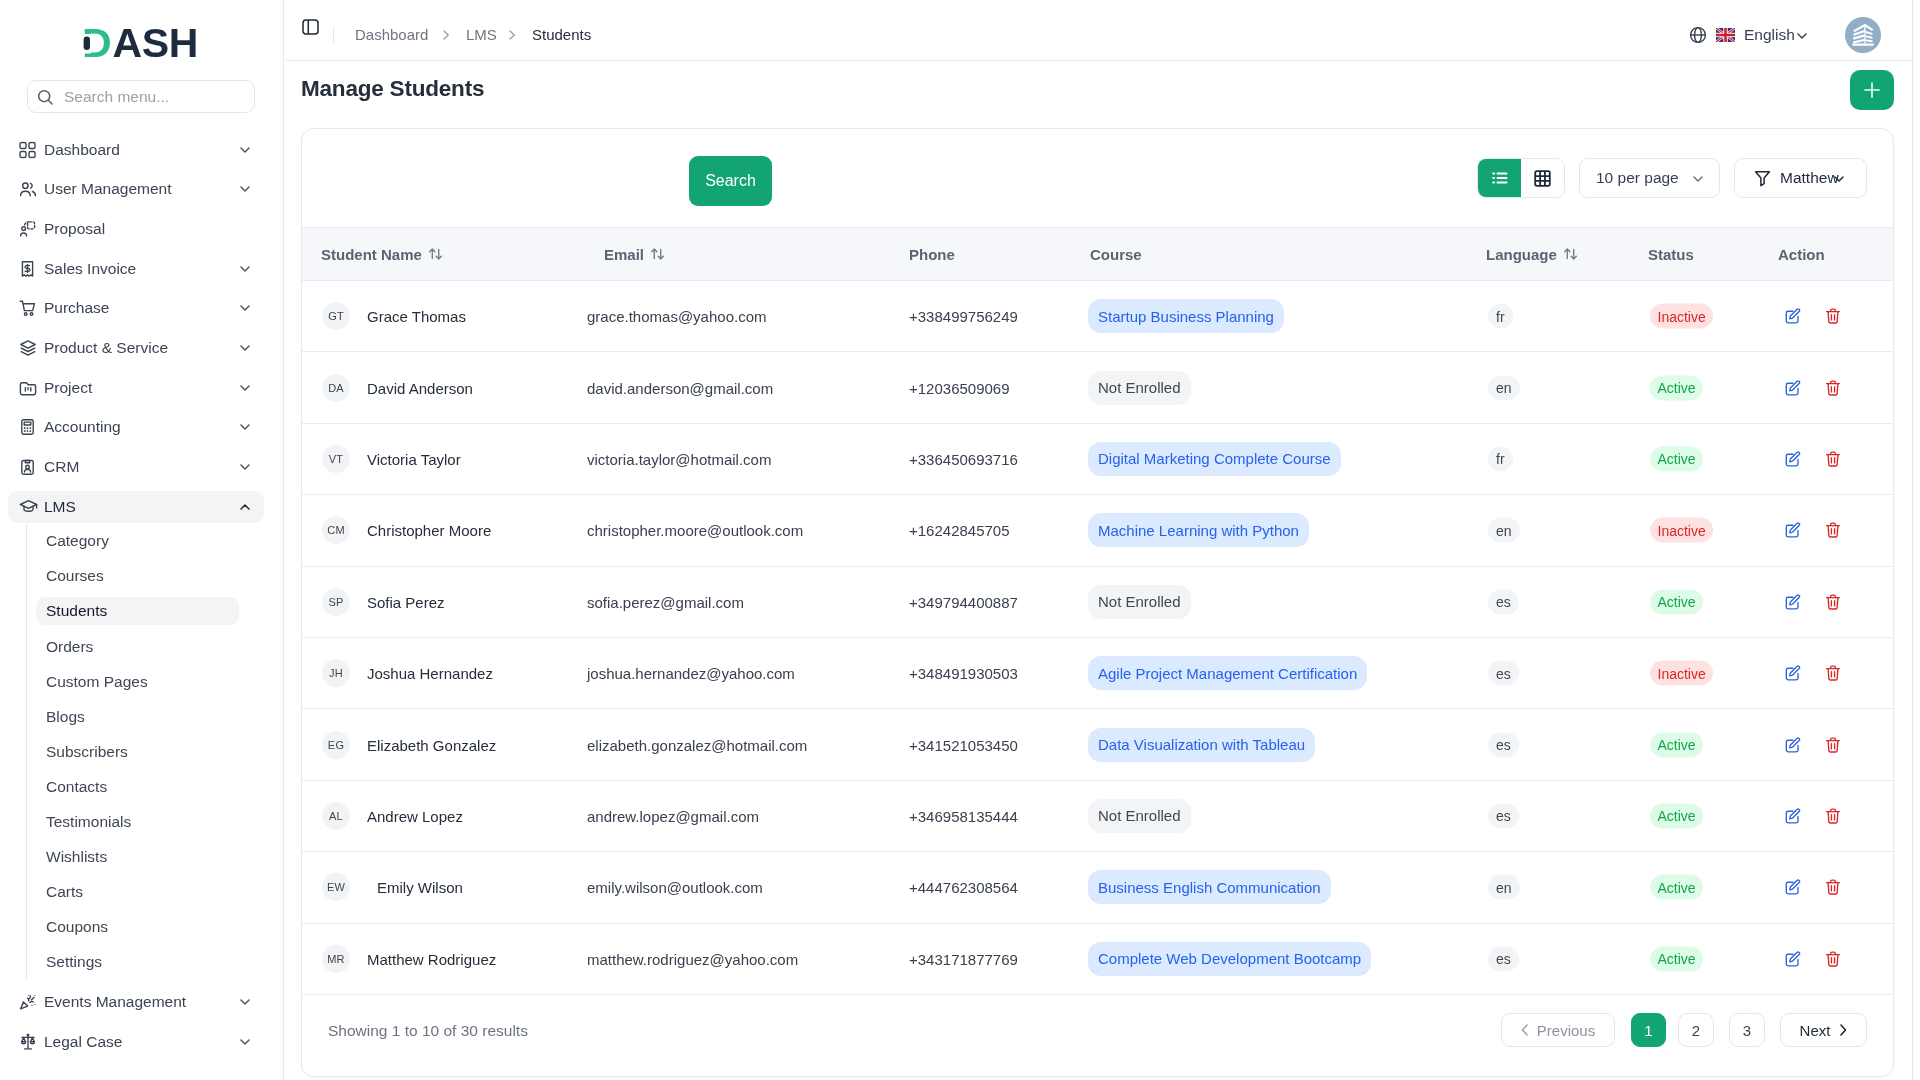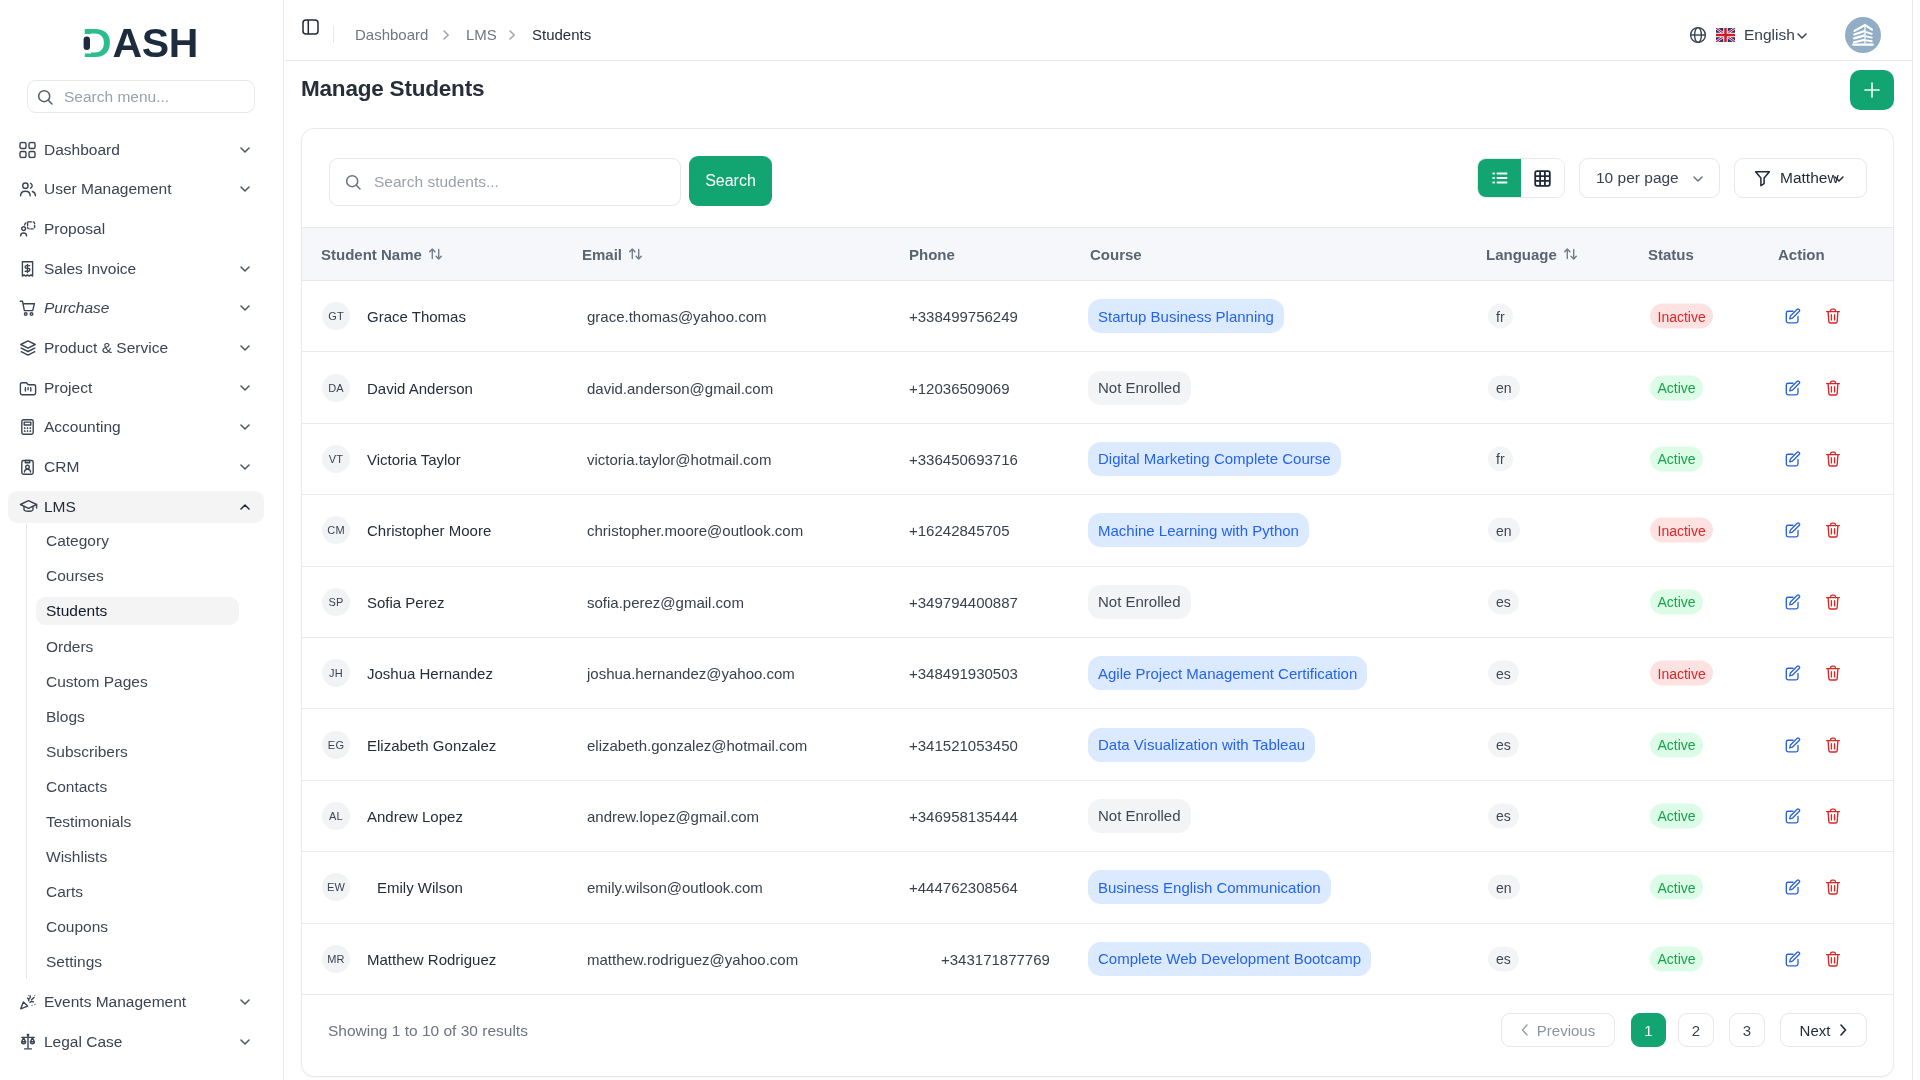--- a/index.html
+++ b/index.html
@@ -98,21 +98,21 @@
           <path d="M8.5 4v8" stroke="#3b4453" stroke-width="1.4" stroke-linecap="round" stroke-linejoin="round"></path>
         </svg>
       </span>
       <span class="lb">Sales Invoice</span>
       <span class="ch">
         <svg width="10" height="6" viewBox="0 0 10 6" fill="none">
           <path d="M1 1l4 4 4-4" stroke="#4b5563" stroke-width="1.5" stroke-linecap="round" stroke-linejoin="round"></path>
         </svg>
       </span>
     </div>
-<div class="navitem" style="top:292.3px;font-style:italic;">
+<div class="navitem" style="top:292.3px;">
       <span class="ic">
         <svg width="18" height="17" viewBox="0 0 18 17" fill="none">
           <path d="M1.2 1.8h2.3l1.9 9.3h8.3l1.7-6.9H5" stroke="#3b4453" stroke-width="1.4" stroke-linecap="round" stroke-linejoin="round"></path>
           <circle cx="6.7" cy="14.6" r="1.3" stroke="#3b4453" stroke-width="1.4" stroke-linecap="round" stroke-linejoin="round"></circle>
           <circle cx="12.5" cy="14.6" r="1.3" stroke="#3b4453" stroke-width="1.4" stroke-linecap="round" stroke-linejoin="round"></circle>
         </svg>
       </span>
       <span class="lb">Purchase</span>
       <span class="ch">
         <svg width="10" height="6" viewBox="0 0 10 6" fill="none">
@@ -344,29 +344,20 @@
     </div>
 </div>
 <div class="abs" style="left:301px;top:76px;font-size:22.5px;font-weight:bold;letter-spacing:-.2px;color:#252e3a;">Manage Students</div>
 <div class="abs" style="left:1850px;top:70px;width:44px;height:40px;border-radius:10px;background:#13a571;display:flex;align-items:center;justify-content:center;">
     <svg width="18" height="18" viewBox="0 0 18 18" fill="none">
       <path d="M9 2v14M2 9h14" stroke="#e8fff5" stroke-width="1.7" stroke-linecap="round"></path>
     </svg>
   </div>
 <div class="abs" style="left:1912px;top:0;width:1px;height:1080px;background:#e7e9ec;"></div>
 <div class="abs" id="card" style="left:301px;top:128px;width:1593px;height:949px;border:1px solid #e7e9ec;border-radius:13px;background:#fff;box-shadow:0 1px 2px rgba(16,24,40,.04);">
-<div class="abs" style="left:27px;top:29px;width:352px;height:48px;border:1px solid #e5e7eb;border-radius:9px;">
-<div class="abs" style="left:15px;top:15px;">
-        <svg width="17" height="17" viewBox="0 0 17 17" fill="none">
-          <circle cx="7.2" cy="7.2" r="5.5" stroke="#6b7280" stroke-width="1.5"></circle>
-          <path d="M11.3 11.3 15 15" stroke="#6b7280" stroke-width="1.5" stroke-linecap="round"></path>
-        </svg>
-      </div>
-<div class="abs" style="left:44px;top:14px;font-size:15.5px;color:#9aa1ab;">Search students...</div>
-    </div>
 <div class="abs" style="left:387px;top:27px;width:83px;height:50px;border-radius:9px;background:#13a571;display:flex;align-items:center;justify-content:center;font-size:16px;color:#fff;">Search</div>
 <div class="abs" style="left:1175px;top:29px;width:88px;height:40px;border:1px solid #e5e7eb;border-radius:9px;overflow:hidden;display:flex;">
 <div style="width:44px;height:100%;background:#13a571;display:flex;align-items:center;justify-content:center;">
         <svg width="20" height="20" viewBox="0 0 20 20" fill="none">
           <path d="M7.5 5.5h9M7.5 10h9M7.5 14.5h9" stroke="#fff" stroke-width="1.9" stroke-linecap="round"></path>
           <path d="M3.2 5.5h.9M3.2 10h.9M3.2 14.5h.9" stroke="#fff" stroke-width="1.9" stroke-linecap="round"></path>
         </svg>
       </div>
 <div style="width:44px;height:100%;background:#fff;display:flex;align-items:center;justify-content:center;">
         <svg width="19" height="19" viewBox="0 0 19 19" fill="none">
@@ -394,21 +385,21 @@
         <svg width="10" height="6" viewBox="0 0 10 6" fill="none">
           <path d="M1 1l4 4 4-4" stroke="#1f2937" stroke-width="1.5" stroke-linecap="round" stroke-linejoin="round"></path>
         </svg>
       </div>
     </div>
 <div class="abs" style="left:0;top:98px;width:1591px;height:54px;background:#f5f7fa;border-top:1px solid #e7e9ec;border-bottom:1px solid #e7e9ec;">
 <div class="hth" style="left:19px;">Student Name <svg width="15" height="15" viewBox="0 0 15 15" fill="none">
           <path d="M4.3 12V2.6M1.7 5.2 4.3 2.4l2.6 2.8" stroke="#737d8c" stroke-width="1.4" stroke-linecap="round" stroke-linejoin="round"></path>
           <path d="M10.7 3v9.4M8.1 9.8l2.6 2.8 2.6-2.8" stroke="#737d8c" stroke-width="1.4" stroke-linecap="round" stroke-linejoin="round"></path>
         </svg></div>
-<div class="hth" style="left:280px;">Email <svg width="15" height="15" viewBox="0 0 15 15" fill="none">
+<div class="hth" style="left:302px;">Email <svg width="15" height="15" viewBox="0 0 15 15" fill="none">
           <path d="M4.3 12V2.6M1.7 5.2 4.3 2.4l2.6 2.8" stroke="#737d8c" stroke-width="1.4" stroke-linecap="round" stroke-linejoin="round"></path>
           <path d="M10.7 3v9.4M8.1 9.8l2.6 2.8 2.6-2.8" stroke="#737d8c" stroke-width="1.4" stroke-linecap="round" stroke-linejoin="round"></path>
         </svg></div>
 <div class="hth" style="left:607px;">Phone</div>
 <div class="hth" style="left:788px;">Course</div>
 <div class="hth" style="left:1184px;">Language <svg width="15" height="15" viewBox="0 0 15 15" fill="none">
           <path d="M4.3 12V2.6M1.7 5.2 4.3 2.4l2.6 2.8" stroke="#737d8c" stroke-width="1.4" stroke-linecap="round" stroke-linejoin="round"></path>
           <path d="M10.7 3v9.4M8.1 9.8l2.6 2.8 2.6-2.8" stroke="#737d8c" stroke-width="1.4" stroke-linecap="round" stroke-linejoin="round"></path>
         </svg></div>
 <div class="hth" style="left:1346px;text-align:center;">Status</div>
@@ -618,21 +609,21 @@
           <path d="M5.6 4V3a1.5 1.5 0 0 1 1.5-1.4h1.8A1.5 1.5 0 0 1 10.4 3v1" stroke="#dc2626" stroke-width="1.35" stroke-linecap="round"></path>
           <path d="M3.1 4.3l.7 9.6a1.7 1.7 0 0 0 1.7 1.6h5a1.7 1.7 0 0 0 1.7-1.6l.7-9.6" stroke="#dc2626" stroke-width="1.35" stroke-linecap="round" stroke-linejoin="round"></path>
           <path d="M6.4 7.2v5.2M9.6 7.2v5.2" stroke="#dc2626" stroke-width="1.35" stroke-linecap="round"></path>
         </svg>
       </div>
 </div>
 <div class="abs" style="left:0;top:794.6px;width:1591px;height:71.4px;border-bottom:1px solid #e9ebef;">
 <div class="abs avatar" style="left:20px;top:50%;transform:translateY(-50%);">MR</div>
 <div class="abs cellname" style="left:65px;top:50%;transform:translateY(-50%);">Matthew Rodriguez</div>
 <div class="abs celltxt" style="left:285px;top:50%;transform:translateY(-50%);">matthew.rodriguez@yahoo.com</div>
-<div class="abs celltxt" style="left:607px;top:50%;transform:translateY(-50%);margin-left:32px;">+343171877769</div>
+<div class="abs celltxt" style="left:607px;top:50%;transform:translateY(-50%);">+343171877769</div>
 <div class="abs pill p-blue" style="left:786px;top:50%;transform:translateY(-50%);">Complete Web Development Bootcamp</div>
 <div class="abs pill p-gray" style="left:1186px;top:50%;transform:translateY(-50%);padding:0 8px;font-size:14px;">es</div>
 <div class="abs pill p-green" style="left:1348px;top:50%;transform:translateY(-50%);font-size:14px;padding:0 7.5px;">Active</div>
 <div class="abs" style="left:1482px;top:50%;transform:translateY(-50%);">
         <svg width="17" height="17" viewBox="0 0 17 17" fill="none">
           <path d="M14 9v4.6a1.8 1.8 0 0 1-1.8 1.8H4.1a1.8 1.8 0 0 1-1.8-1.8V5.5a1.8 1.8 0 0 1 1.8-1.8H9" stroke="#2b63d9" stroke-width="1.35" stroke-linecap="round"></path>
           <path d="M12.9 1.9a1.55 1.55 0 0 1 2.2 2.2L8.6 10.6l-2.9.7.7-2.9z" stroke="#2b63d9" stroke-width="1.35" stroke-linejoin="round"></path>
         </svg>
       </div>
 <div class="abs" style="left:1523px;top:50%;transform:translateY(-50%);">

